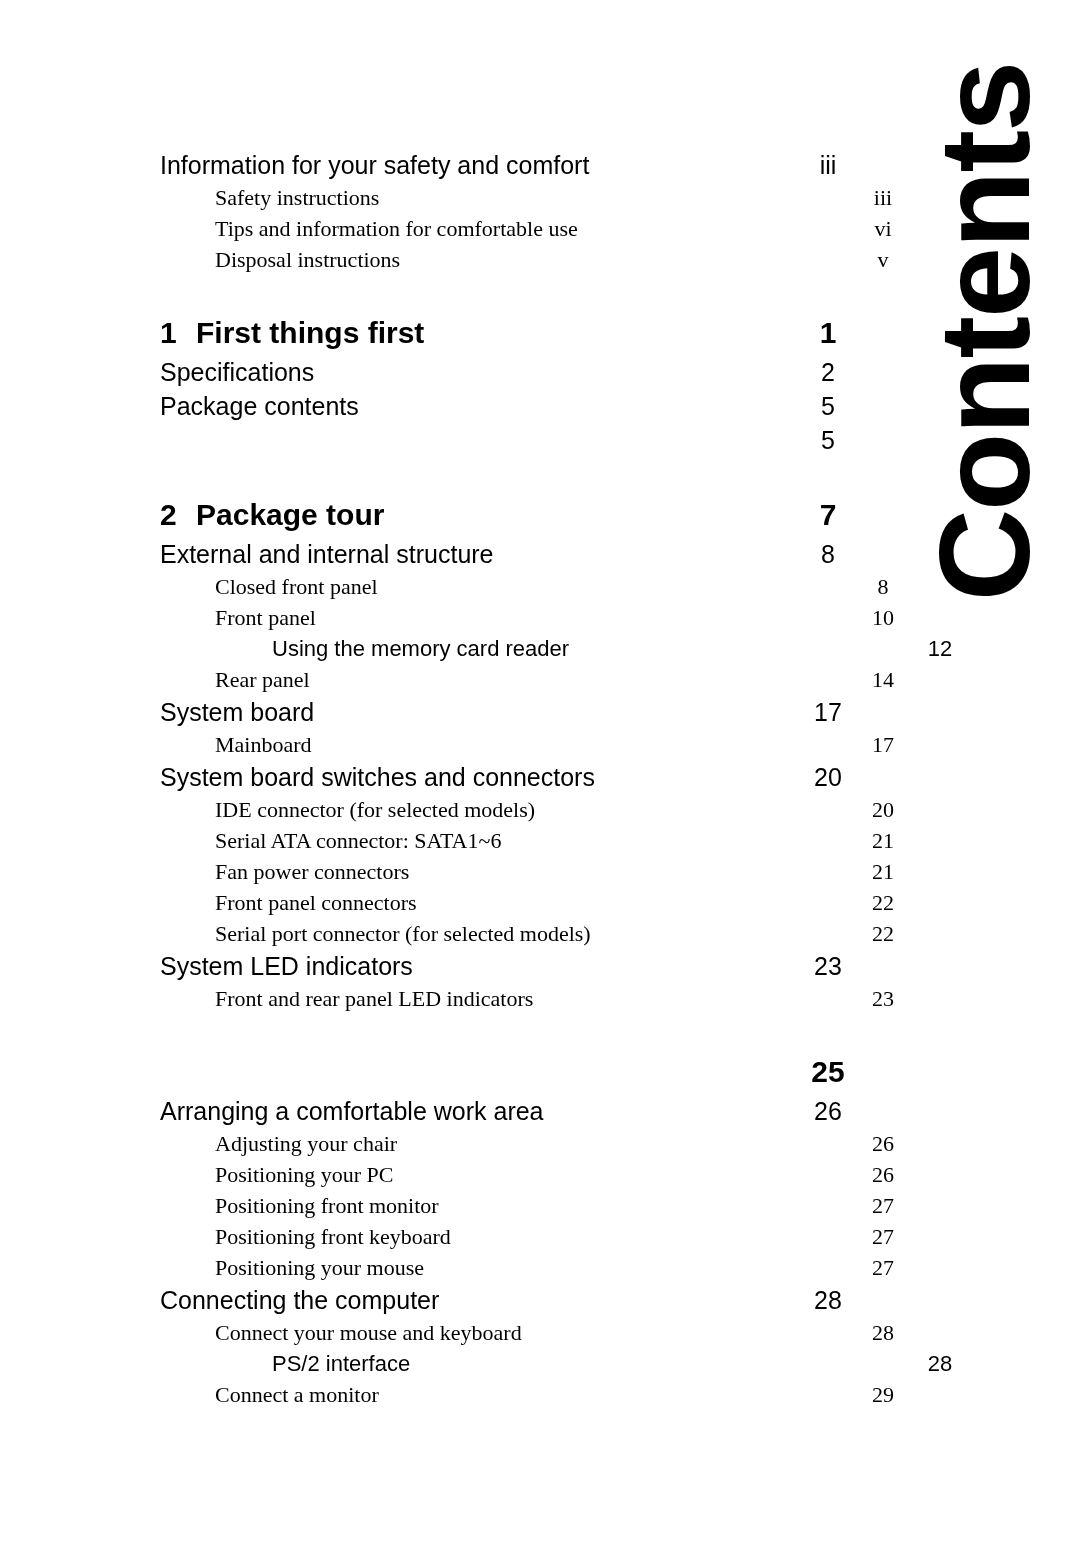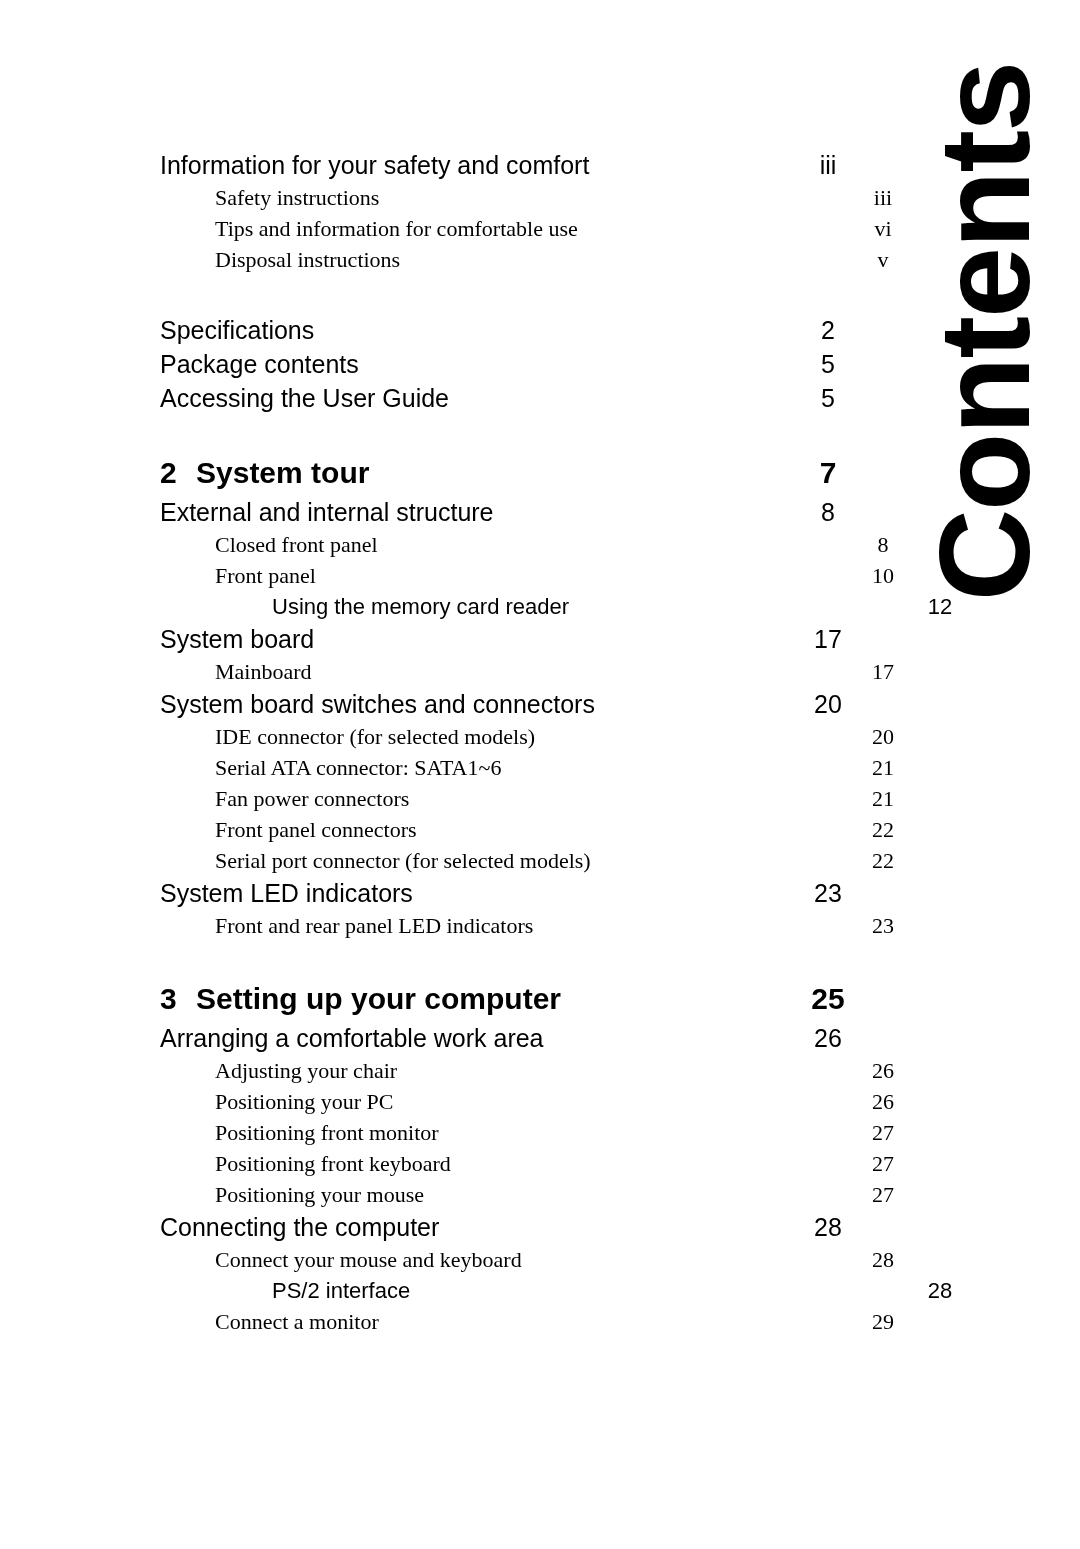--- a/index.html
+++ b/index.html
@@ -150,39 +150,43 @@
           <span class="spacer"></span>
           <span class="page">vi</span>
         </div>
         <div class="row lvl2">
           <span class="label"><span>Disposal instructions</span></span>
           <span class="spacer"></span>
           <span class="page">v</span>
         </div>
       </div>
       <div class="block">
+        <div class="row chapter">
+          <span class="label"><span class="num">1</span><span>First things first</span></span>
+          <span class="spacer"></span>
+          <span class="page">1</span>
+        </div>
         <div class="row lvl1">
           <span class="label"><span>Specifications</span></span>
           <span class="spacer"></span>
           <span class="page">2</span>
         </div>
         <div class="row lvl1">
           <span class="label"><span>Package contents</span></span>
           <span class="spacer"></span>
           <span class="page">5</span>
         </div>
         <div class="row lvl1">
-          <span class="label"><span>Accessing the User Guide</span></span>
           <span class="spacer"></span>
           <span class="page">5</span>
         </div>
       </div>
       <div class="block">
         <div class="row chapter">
-          <span class="label"><span class="num">2</span><span>System tour</span></span>
+          <span class="label"><span class="num">2</span><span>Package tour</span></span>
           <span class="spacer"></span>
           <span class="page">7</span>
         </div>
         <div class="row lvl1">
           <span class="label"><span>External and internal structure</span></span>
           <span class="spacer"></span>
           <span class="page">8</span>
         </div>
         <div class="row lvl2">
           <span class="label"><span>Closed front panel</span></span>
@@ -191,20 +195,25 @@
         </div>
         <div class="row lvl2">
           <span class="label"><span>Front panel</span></span>
           <span class="spacer"></span>
           <span class="page">10</span>
         </div>
         <div class="row lvl3">
           <span class="label"><span>Using the memory card reader</span></span>
           <span class="spacer"></span>
           <span class="page">12</span>
+        </div>
+        <div class="row lvl2">
+          <span class="label"><span>Rear panel</span></span>
+          <span class="spacer"></span>
+          <span class="page">14</span>
         </div>
         <div class="row lvl1">
           <span class="label"><span>System board</span></span>
           <span class="spacer"></span>
           <span class="page">17</span>
         </div>
         <div class="row lvl2">
           <span class="label"><span>Mainboard</span></span>
           <span class="spacer"></span>
           <span class="page">17</span>
@@ -245,21 +254,20 @@
           <span class="page">23</span>
         </div>
         <div class="row lvl2">
           <span class="label"><span>Front and rear panel LED indicators</span></span>
           <span class="spacer"></span>
           <span class="page">23</span>
         </div>
       </div>
       <div class="block">
         <div class="row chapter">
-          <span class="label"><span class="num">3</span><span>Setting up your computer</span></span>
           <span class="spacer"></span>
           <span class="page">25</span>
         </div>
         <div class="row lvl1">
           <span class="label"><span>Arranging a comfortable work area</span></span>
           <span class="spacer"></span>
           <span class="page">26</span>
         </div>
         <div class="row lvl2">
           <span class="label"><span>Adjusting your chair</span></span>

